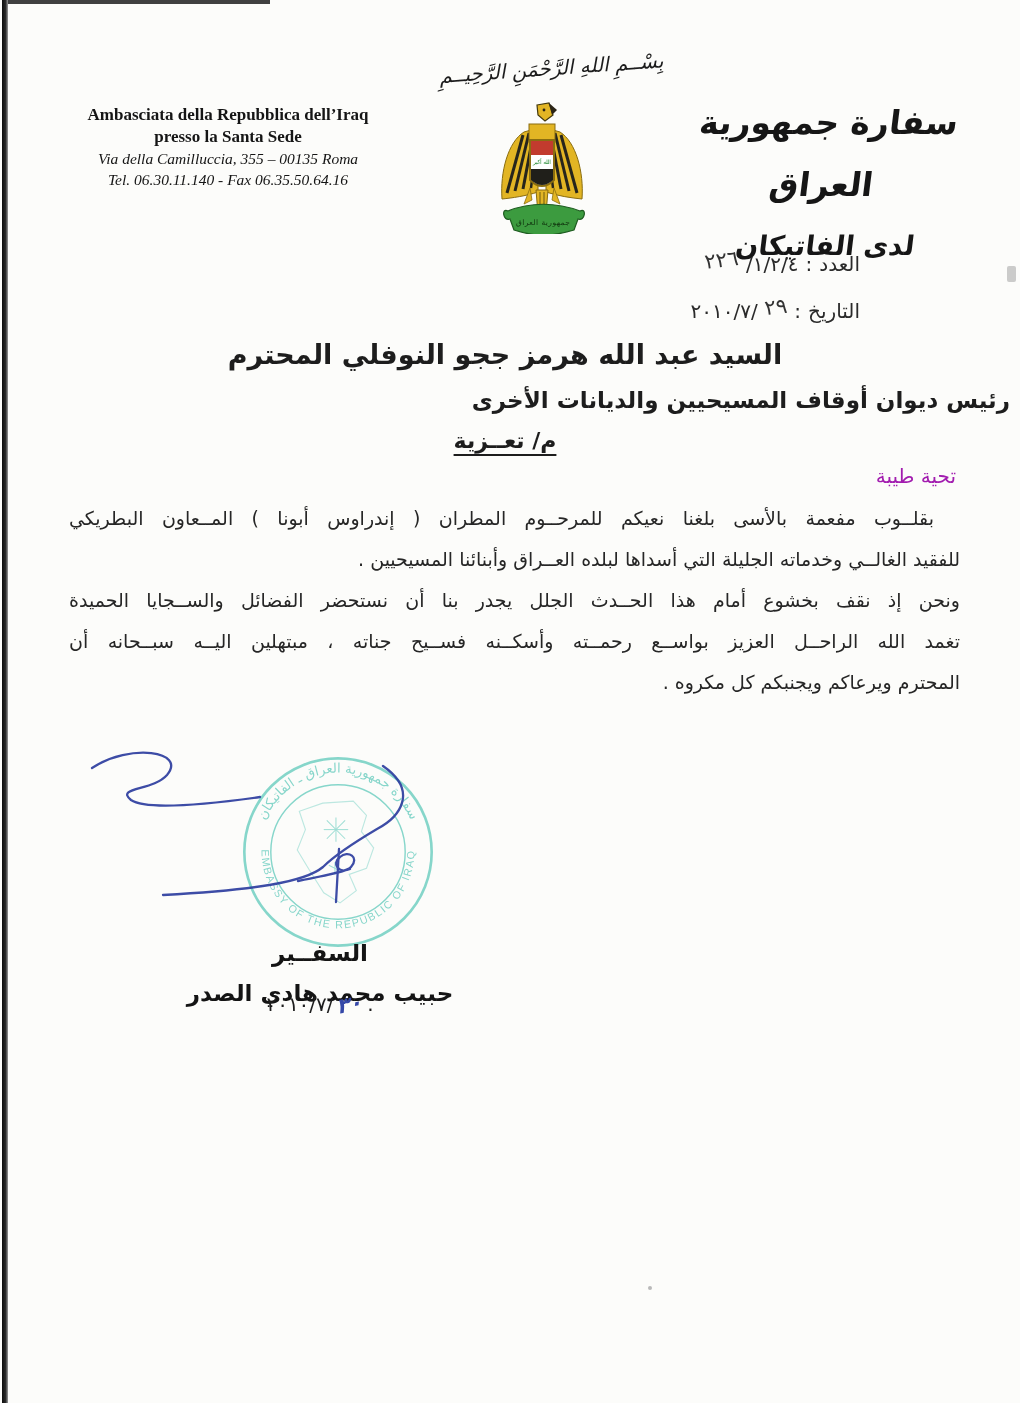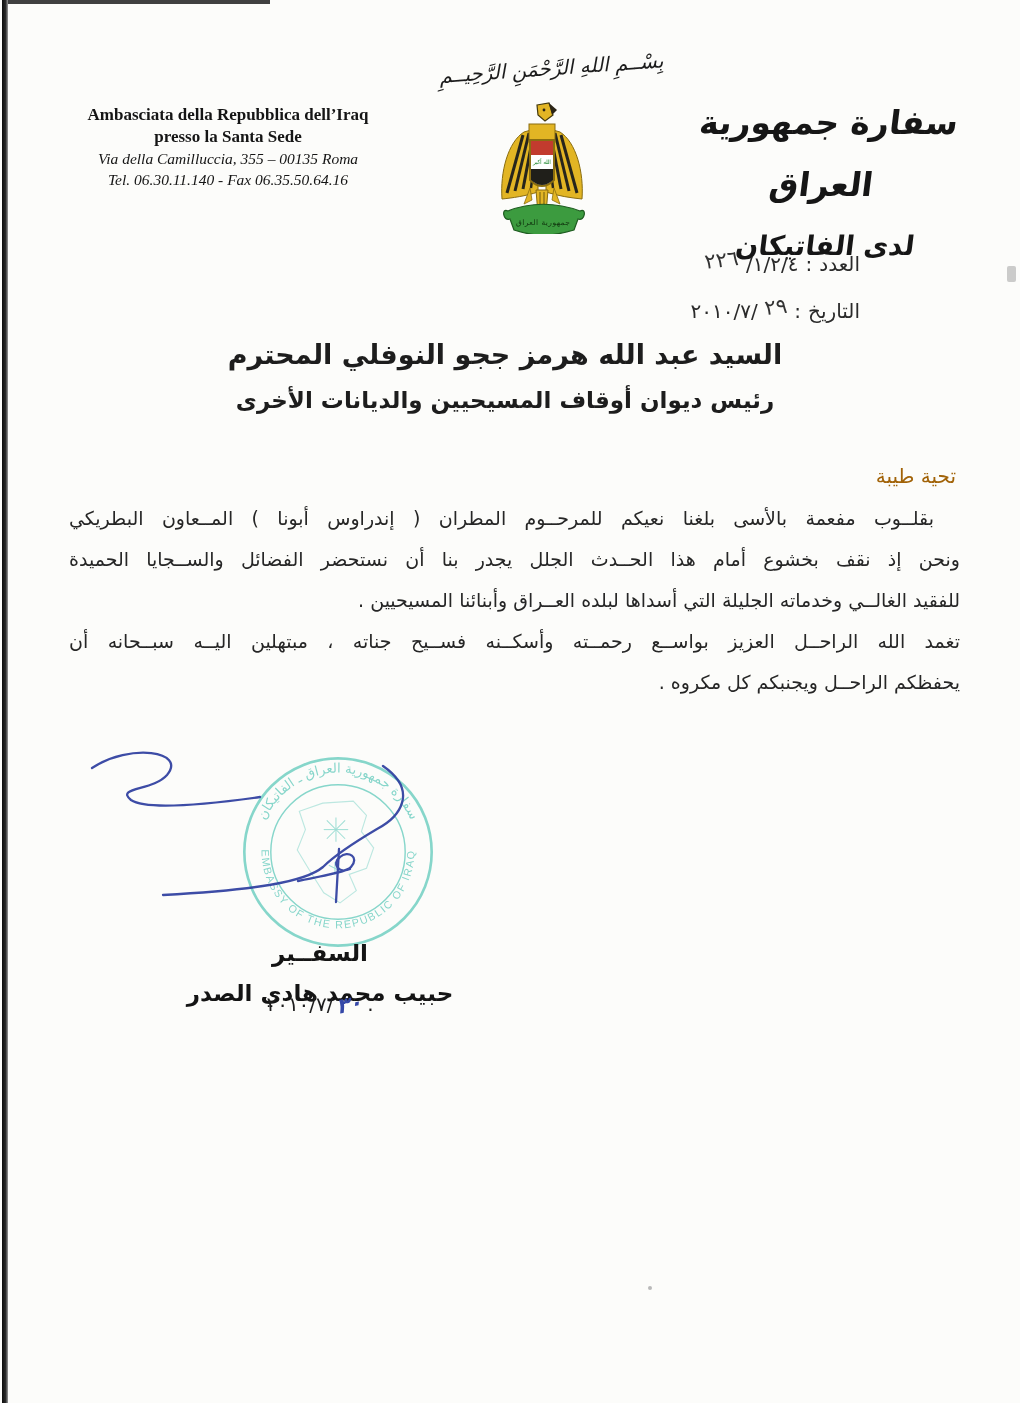--- a/index.html
+++ b/index.html
@@ -29,24 +29,24 @@
 
   
   .refblock{position:absolute;right:160px;top:252px;direction:ltr;color:#2a2a2a;}
   .refrow{display:flex;justify-content:flex-end;align-items:baseline;gap:7px;font-size:20px;height:30px;}
   .refrow + .refrow{margin-top:17px;}
   .hw{display:inline-block;transform:rotate(-7deg) translateY(-4px);font-size:21px;color:#333;}
 
   
   .addr{position:absolute;left:0;right:10px;top:340px;text-align:center;direction:rtl;color:#1d1d1d;}
   .addr1{font-size:27px;font-weight:bold;line-height:30px;margin-bottom:15px;}
-  .addr2{font-size:23px;font-weight:bold;line-height:30px;margin-bottom:13px;}
+  .addr2{font-size:23px;font-weight:bold;line-height:30px;margin-bottom:13px;text-align:right;}
   .subject{font-size:22px;font-weight:bold;text-decoration:underline;text-underline-offset:6px;display:inline-block;}
 
-  .greeting{position:absolute;right:64px;top:464px;font-size:20px;direction:rtl;color:#a16207;}
+  .greeting{position:absolute;right:64px;top:464px;font-size:20px;direction:rtl;color:#a21caf;}
 
   
   .bodytext{position:absolute;left:69px;right:60px;top:498px;color:#262626;}
   .bline{height:41px;line-height:41px;font-size:19px;direction:rtl;white-space:nowrap;}
   .just{text-align:justify;text-align-last:justify;white-space:normal;}
   .indent{padding-right:26px;}
   .endline{text-align:right;}
   .ltrline{direction:ltr;text-align:left;white-space:nowrap;}
 
   
@@ -130,30 +130,31 @@
       <span dir="ltr">٢٠١٠/٧/</span>
       <span class="hw">٢٩</span>
       <span>:</span>
       <span>التاريخ</span>
     </div>
   </div>
 
   <div class="addr">
     <div class="addr1">السيد عبد الله هرمز ججو النوفلي المحترم</div>
     <div class="addr2">رئيس ديوان أوقاف المسيحيين والديانات الأخرى</div>
+    <div><span class="subject">م/ تعــزية</span></div>
   </div>
 
   <div class="greeting">تحية طيبة</div>
 
   <div class="bodytext">
     <div class="bline just indent">بقلــوب مفعمة بالأسى بلغنا نعيكم للمرحــوم المطران ( إندراوس أبونا ) المــعاون البطريكي</div>
+    <div class="bline endline">للفقيد الغالــي وخدماته الجليلة التي أسداها لبلده العــراق وأبنائنا المسيحيين .</div>
     <div class="bline just">ونحن إذ نقف بخشوع أمام هذا الحــدث الجلل يجدر بنا أن نستحضر الفضائل والســجايا الحميدة</div>
-    <div class="bline endline">للفقيد الغالــي وخدماته الجليلة التي أسداها لبلده العــراق وأبنائنا المسيحيين .</div>
     <div class="bline just">تغمد الله الراحــل العزيز بواســع رحمــته وأسكــنه فســيح جناته ، مبتهلين اليــه سبــحانه أن</div>
-    <div class="bline endline">يحفظكم الراحــل ويجنبكم كل مكروه .</div>
+    <div class="bline endline">المحترم ويرعاكم ويجنبكم كل مكروه .</div>
   </div>
 
   <svg class="stamp" viewBox="0 0 220 200">
     <g stroke="#3fbfae" fill="none">
       <circle cx="110" cy="100" r="92" stroke-width="2.6"></circle>
       <circle cx="110" cy="100" r="66" stroke-width="1.4"></circle>
     </g>
     <defs>
       <path id="arcTop" d="M 32,100 A 78,78 0 0 1 188,100"></path>
       <path id="arcBottom" d="M 35,100 A 75,75 0 0 0 185,100"></path>

